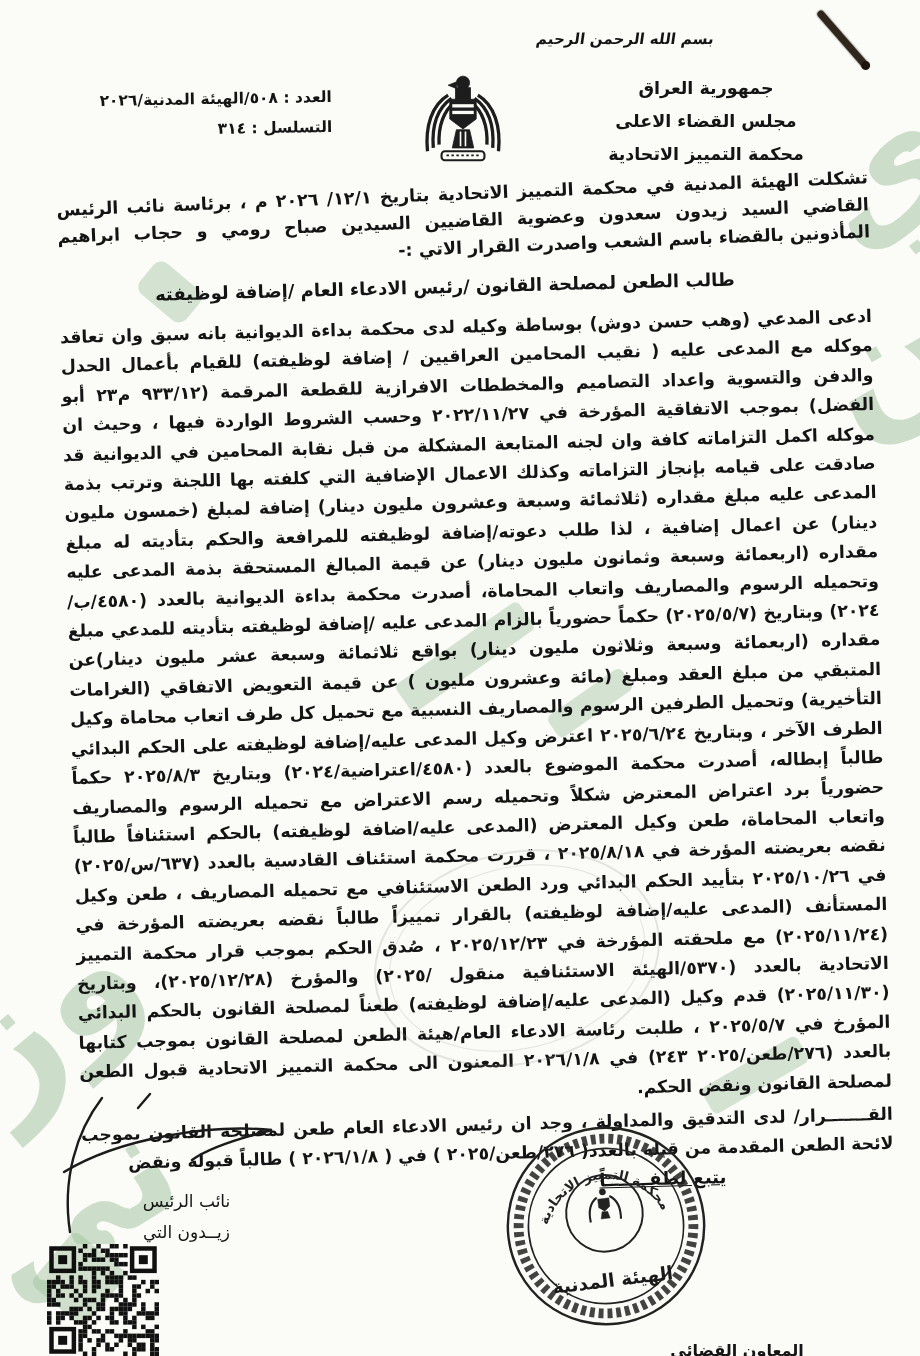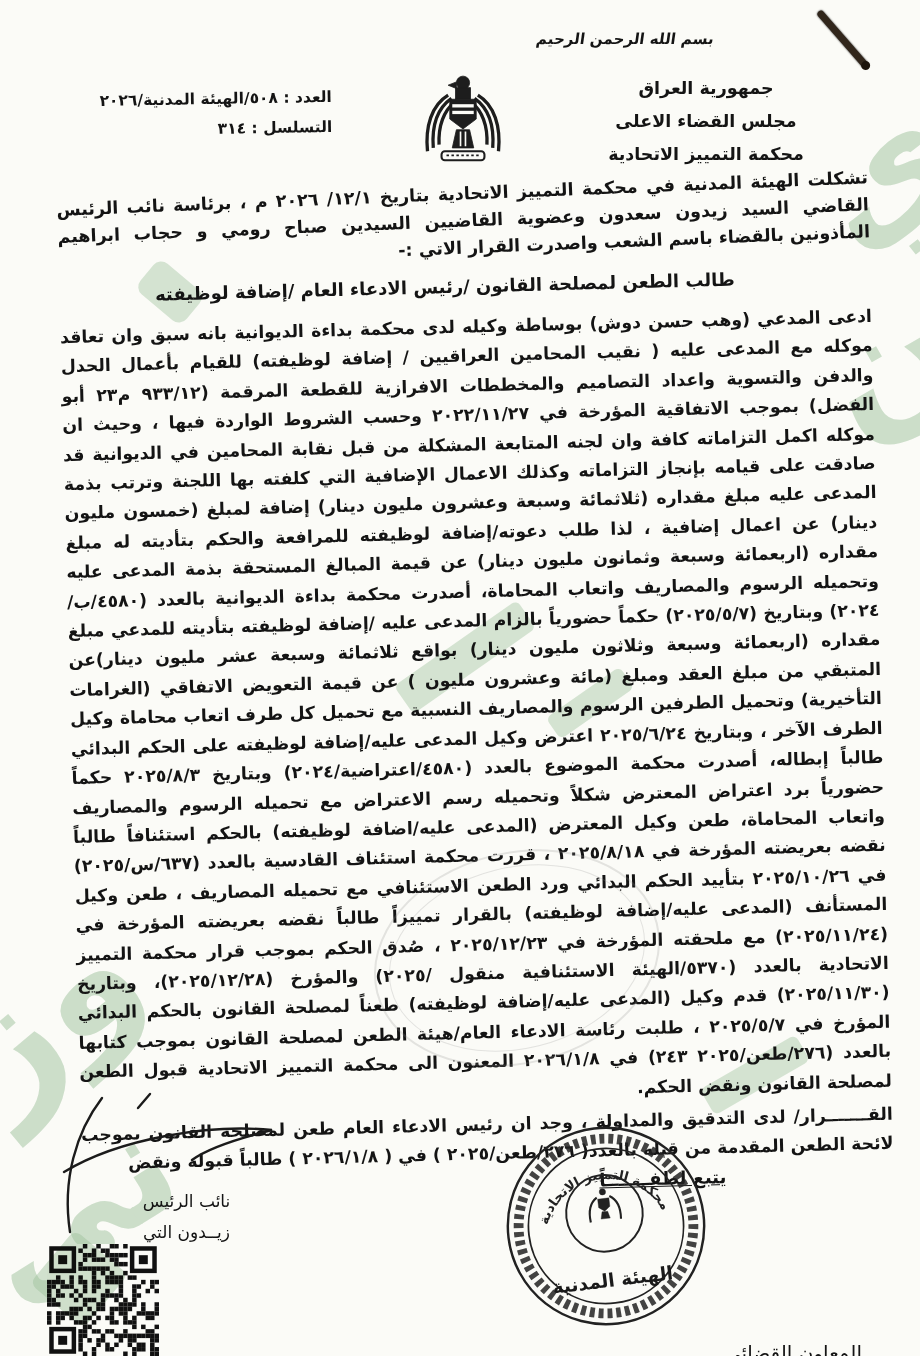--- a/index.html
+++ b/index.html
@@ -39,21 +39,21 @@
              font-weight:normal;font-size:17px;line-height:31px;}
   .sig-svg{position:absolute;left:40px;top:1080px;}
   .ghost-stamp{position:absolute;left:372px;top:852px;width:286px;height:208px;
                border:2px solid #8f8f8f;border-radius:50%;opacity:.22;transform:rotate(-14deg);z-index:1;}
   .ghost-stamp:before{content:"";position:absolute;inset:13px;border:1.5px solid #8f8f8f;border-radius:50%;}
   .seal{position:absolute;left:498px;top:1118px;transform:rotate(-7deg);}
   .qr{position:absolute;left:44px;top:1244px;}
   .qr-tint{position:absolute;left:44px;top:1244px;width:70px;height:70px;background:#9dc09b;
            opacity:.45;transform:rotate(40deg);mix-blend-mode:multiply;z-index:3;border-radius:8px;}
   .footer-clip{position:absolute;left:612px;top:1341px;width:250px;height:15px;overflow:hidden;
-               font-weight:normal;font-size:20px;text-align:right;}
+               font-weight:bold;font-size:16px;text-align:center;}
 </style>
 </head>
 <body>
 
 <div class="page">
 
   <span class="wm" style="left:800px;top:70px;font-size:150px;transform:rotate(-38deg);">زي</span>
   <span class="wm" style="left:820px;top:280px;font-size:160px;transform:rotate(-30deg);">ن</span>
   <span class="wm" style="left:-55px;top:930px;font-size:160px;transform:rotate(-40deg);">وز</span>
   <span class="wm" style="left:-30px;top:1130px;font-size:150px;transform:rotate(-32deg);">ني</span>

